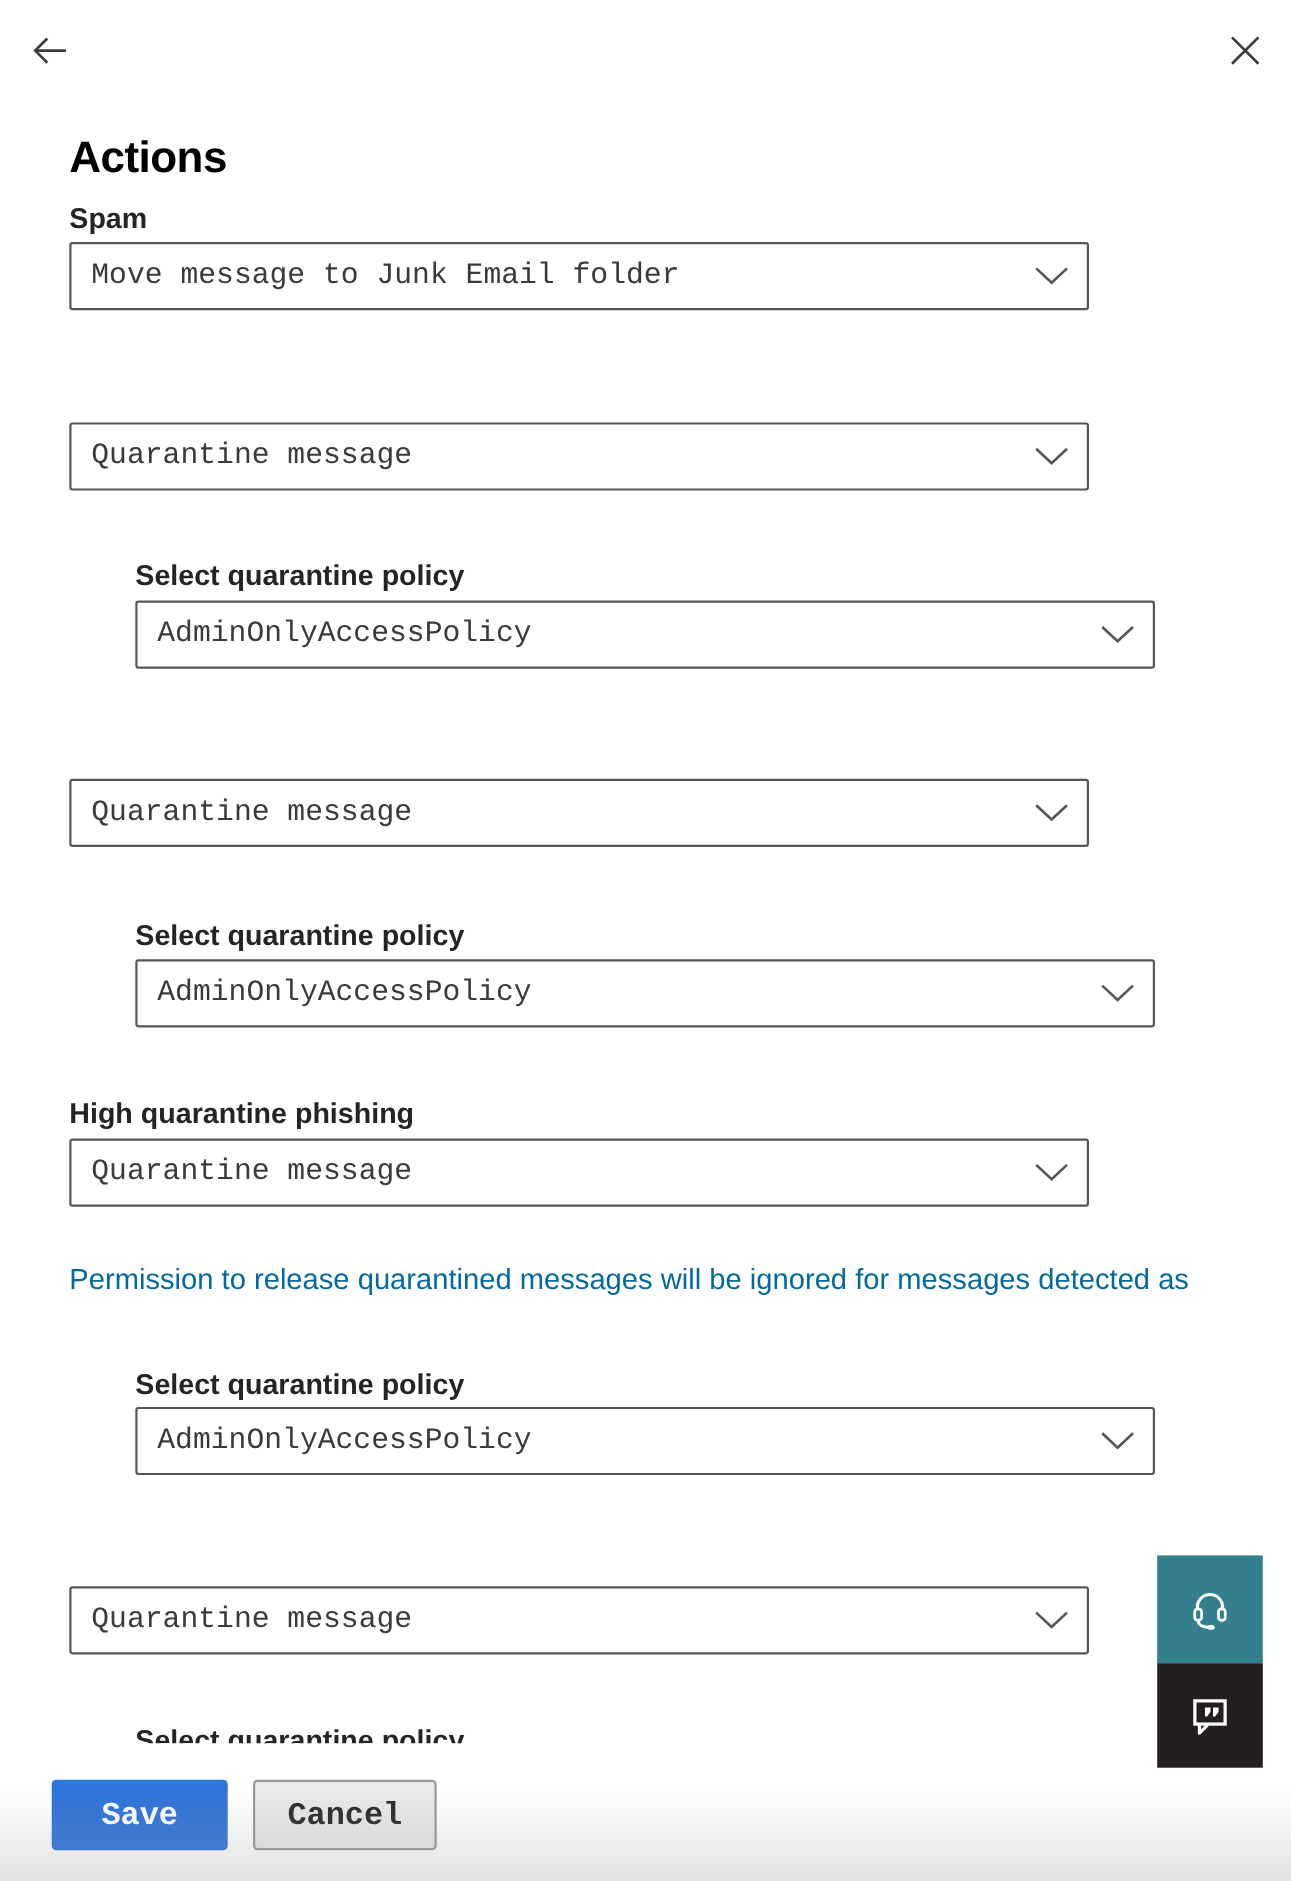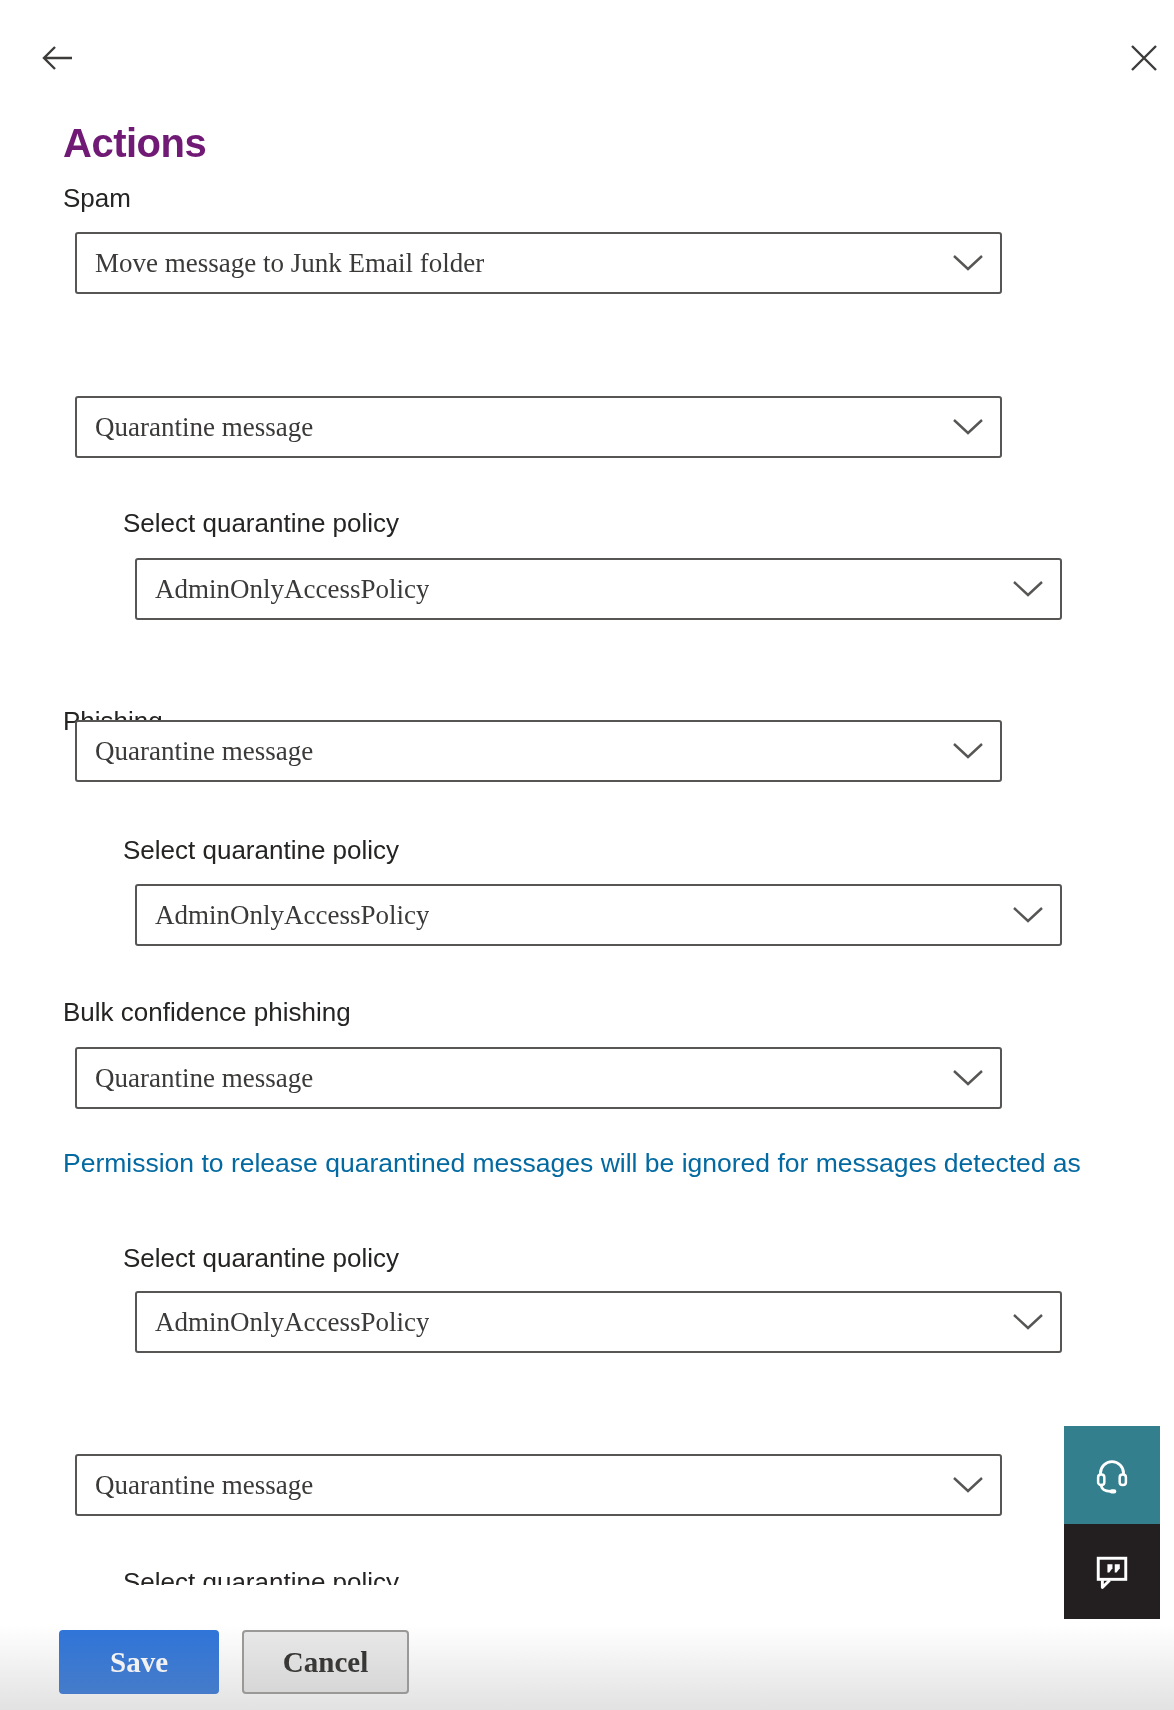--- a/index.html
+++ b/index.html
@@ -1,29 +1,29 @@
 <!DOCTYPE html>
 <html><head>
 <meta charset="utf-8">
 <style>
   html,body{margin:0;padding:0;background:#ffffff;}
   .screen{
     position:relative;width:1174px;height:1710px;background:#ffffff;
     overflow:hidden;font-family:"Liberation Sans", sans-serif;
   }
   .clip{position:absolute;left:0;top:0;width:1174px;height:1585px;overflow:hidden;background:#fff;}
-  button{border:none;background:transparent;padding:0;margin:12px;font-family:Liberation Serif, serif;cursor:pointer;}
+  button{border:none;background:transparent;padding:0;margin:0;font-family:Liberation Mono, monospace;cursor:pointer;}
 
   .icon-btn{position:absolute;width:40px;height:40px;display:flex;align-items:center;justify-content:center;}
   .icon-btn.back{left:26px;top:26px;}
   .icon-btn.close{left:1112px;top:26px;}
 
-  .page-title{position:absolute;left:63px;top:94px;font-size:40px;font-weight:700;color:#701a75;letter-spacing:-0.5px;}
+  .page-title{position:absolute;left:63px;top:94px;font-size:40px;font-weight:700;color:#000000;letter-spacing:-0.5px;}
 
-  .field-label{position:absolute;font-size:26px;font-weight:400;color:#252423;white-space:nowrap;}
+  .field-label{position:absolute;font-size:26px;font-weight:700;color:#252423;white-space:nowrap;}
   .outer{left:63px;}
   .inner{left:123px;}
 
   .combo{
     position:absolute;width:927px;height:62px;box-sizing:border-box;
     background:#fff;border:2px solid #575655;border-radius:3px;
     display:flex;align-items:center;padding:0 58px 0 18px;text-align:left;
   }
   .combo-text{font-size:27px;color:#3b3a39;white-space:nowrap;overflow:hidden;}
   .chev{position:absolute;right:16px;top:50%;transform:translateY(-50%);}
@@ -93,21 +93,21 @@
     </button>
 
     <div class="field-label inner" style="top:835px">Select quarantine policy</div>
     <button class="combo inner" style="top:872px">
       <span class="combo-text">AdminOnlyAccessPolicy</span>
       <svg class="chev" width="32" height="18" viewBox="0 0 32 18" fill="none">
         <path d="M2 2 L16 15 L30 2" stroke="#575655" stroke-width="2.4" fill="none"></path>
       </svg>
     </button>
 
-    <div class="field-label outer" style="top:997px">Bulk confidence phishing</div>
+    <div class="field-label outer" style="top:997px">High quarantine phishing</div>
     <button class="combo outer" style="top:1035px">
       <span class="combo-text">Quarantine message</span>
       <svg class="chev" width="32" height="18" viewBox="0 0 32 18" fill="none">
         <path d="M2 2 L16 15 L30 2" stroke="#575655" stroke-width="2.4" fill="none"></path>
       </svg>
     </button>
 
     <div class="note-line" style="top:1148px">Permission to release quarantined messages will be ignored for messages detected as</div>
 
     <div class="field-label inner" style="top:1243px">Select quarantine policy</div>

